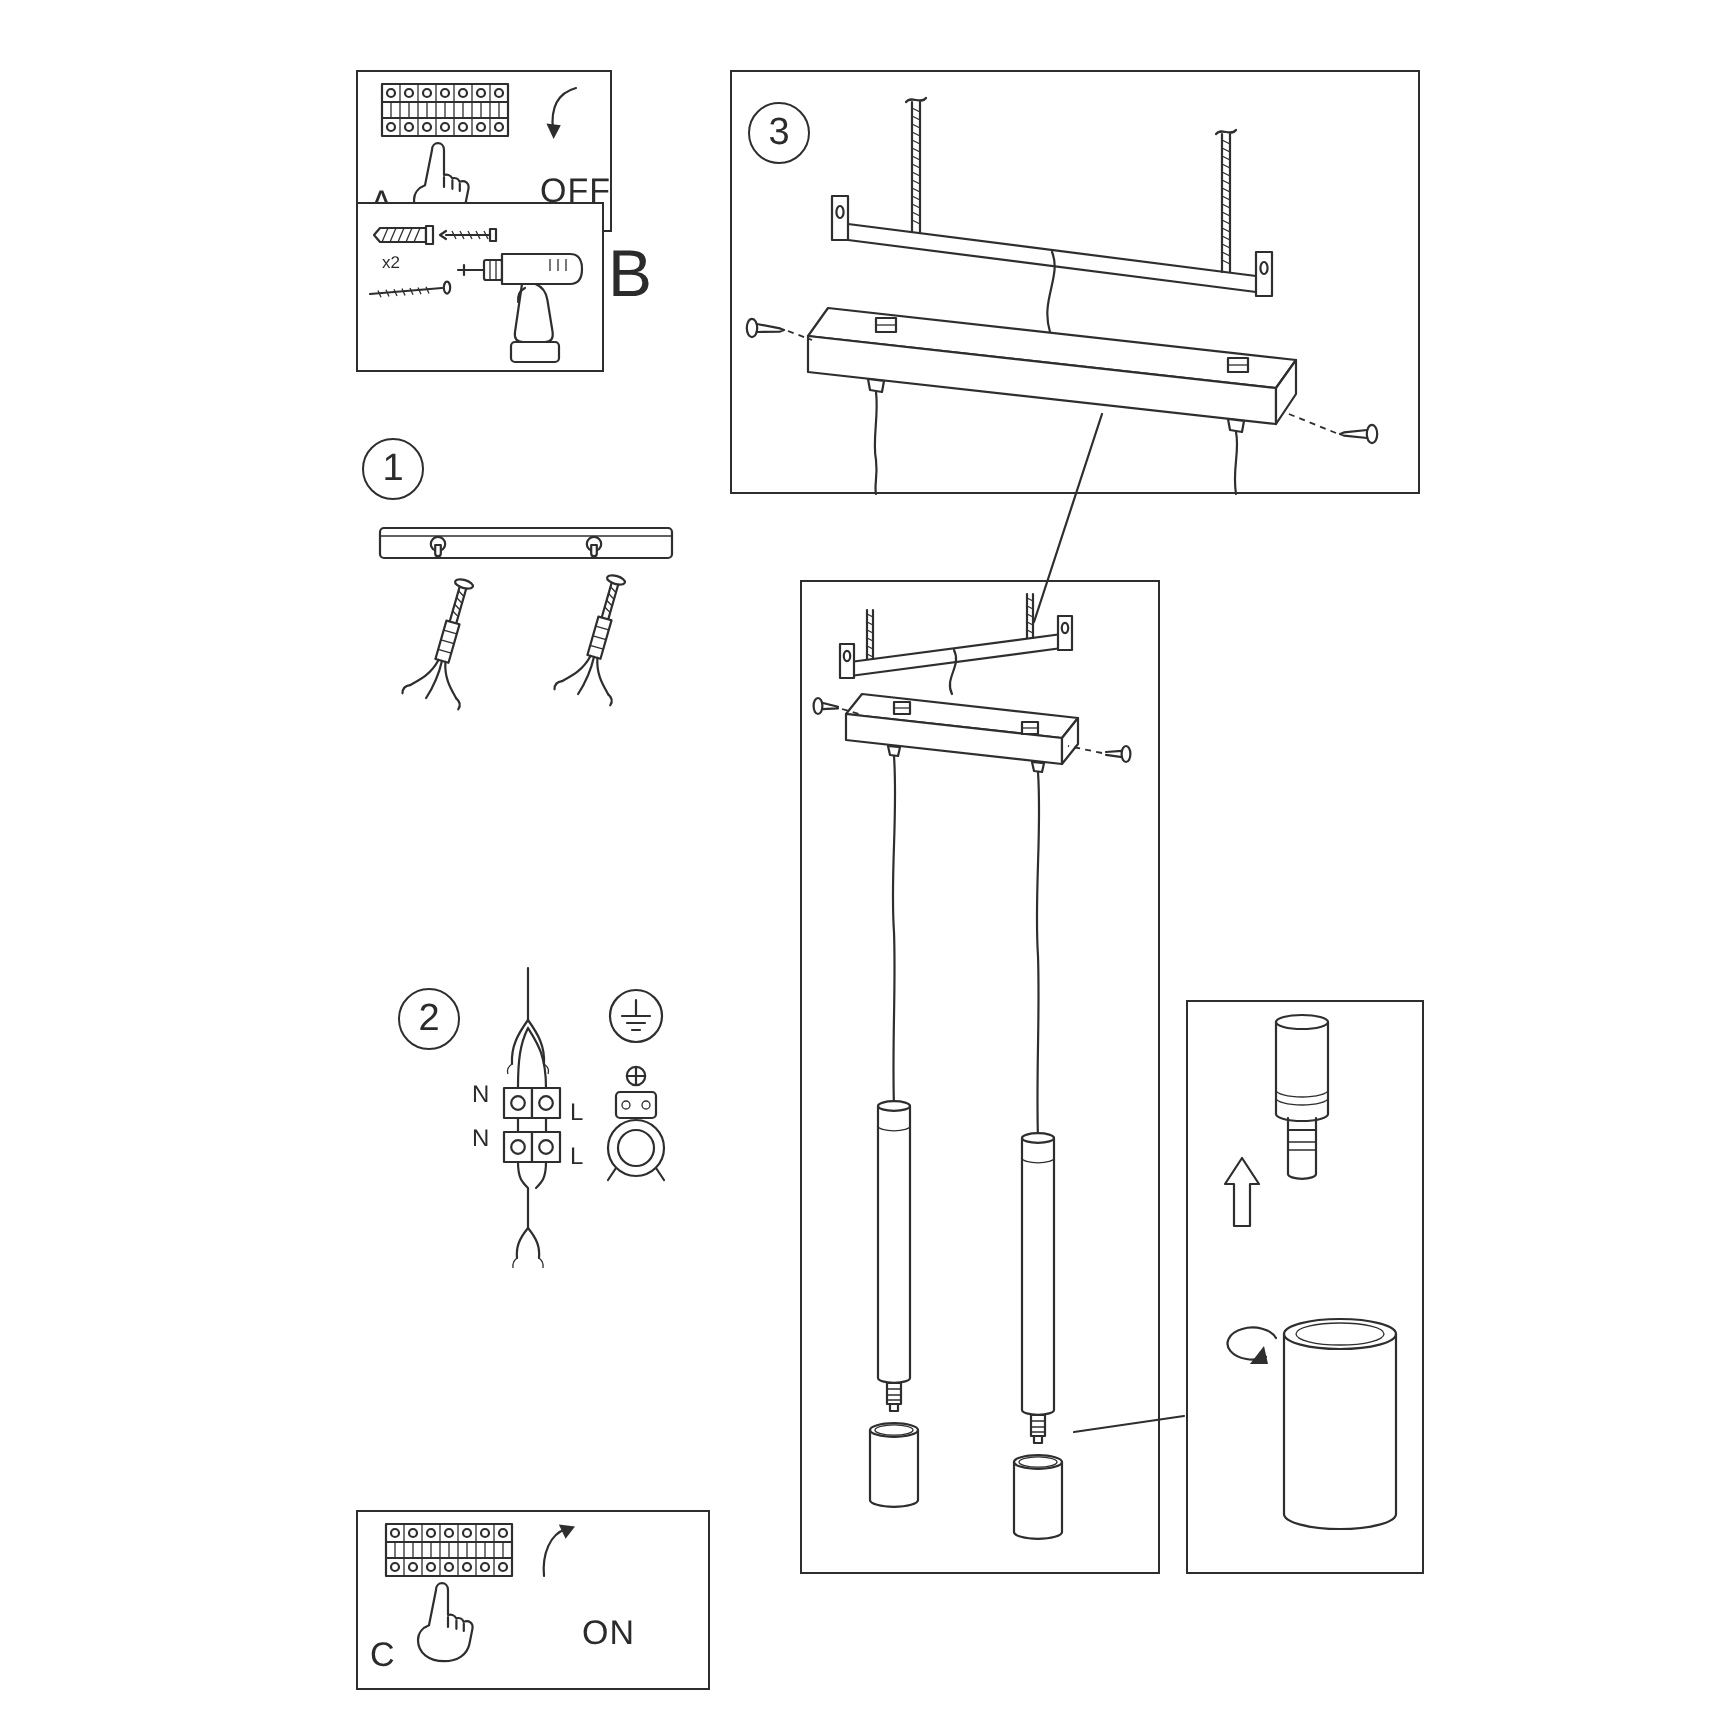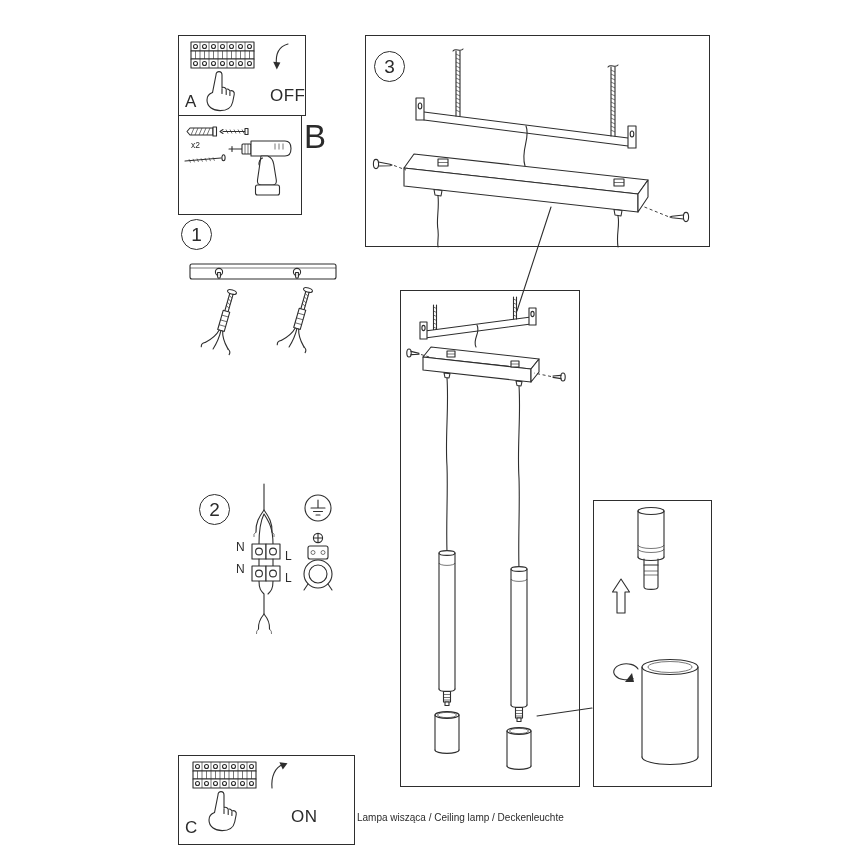--- a/index.html
+++ b/index.html
@@ -57,21 +57,21 @@
       </g>
       <g transform="translate(92,6)">
         <path class="ln" d="M17,2 C6,5 4.5,14 5.5,23"></path>
         <polygon class="fd" points="5.8,27.5 2.2,19.8 9.4,20.6"></polygon>
       </g>
     </svg>
     <span class="letter" style="left:6px;top:56px">A</span>
     <span class="switch-label" style="left:91px;top:50px">OFF</span>
   </div>
 
-  <div class="box" style="left:178px;top:115px;width:124px;height:100px">
+  <div class="box" style="left:178px;top:101px;width:124px;height:85px">
     <svg class="draw" width="121" height="87" style="left:0;top:0">
       <g transform="translate(8,12)">
         <path class="fw" d="M3,0 H26 V7 H3 L0,3.5 Z"></path>
         <path class="thin" d="M7,0 L4,7 M11,0 L8,7 M15,0 L12,7 M19,0 L16,7 M23,0 L20,7"></path>
         <rect class="fw" x="26" y="-1" width="3.5" height="9"></rect>
       </g>
       <g transform="translate(44,12)">
         <path class="ln" d="M0,1.5 L-3,3.5 L0,5.5 M0,3.5 L22,3.5"></path>
         <path class="thin" d="M3,1.5 L5,5.5 M7,1.5 L9,5.5 M11,1.5 L13,5.5 M15,1.5 L17,5.5 M19,1.5 L21,5.5"></path>
         <rect class="fw" x="22" y="0.5" width="3" height="6"></rect>
@@ -364,16 +364,15 @@
     <span class="letter" style="left:6px;top:62px">C</span>
     <span class="switch-label" style="left:112px;top:51px">ON</span>
   </div>
 
   <svg class="draw" width="868" height="868" style="left:0;top:0;pointer-events:none">
     <line class="ln" x1="551" y1="207" x2="517" y2="311"></line>
     <line class="ln" x1="537" y1="716" x2="592" y2="708"></line>
   </svg>
 
   <div class="footer">
-    <div>Lampa wisząca / Ceiling lamp / Deckenleuchte</div>
   </div>
 
 </div>
 
 </body></html>

